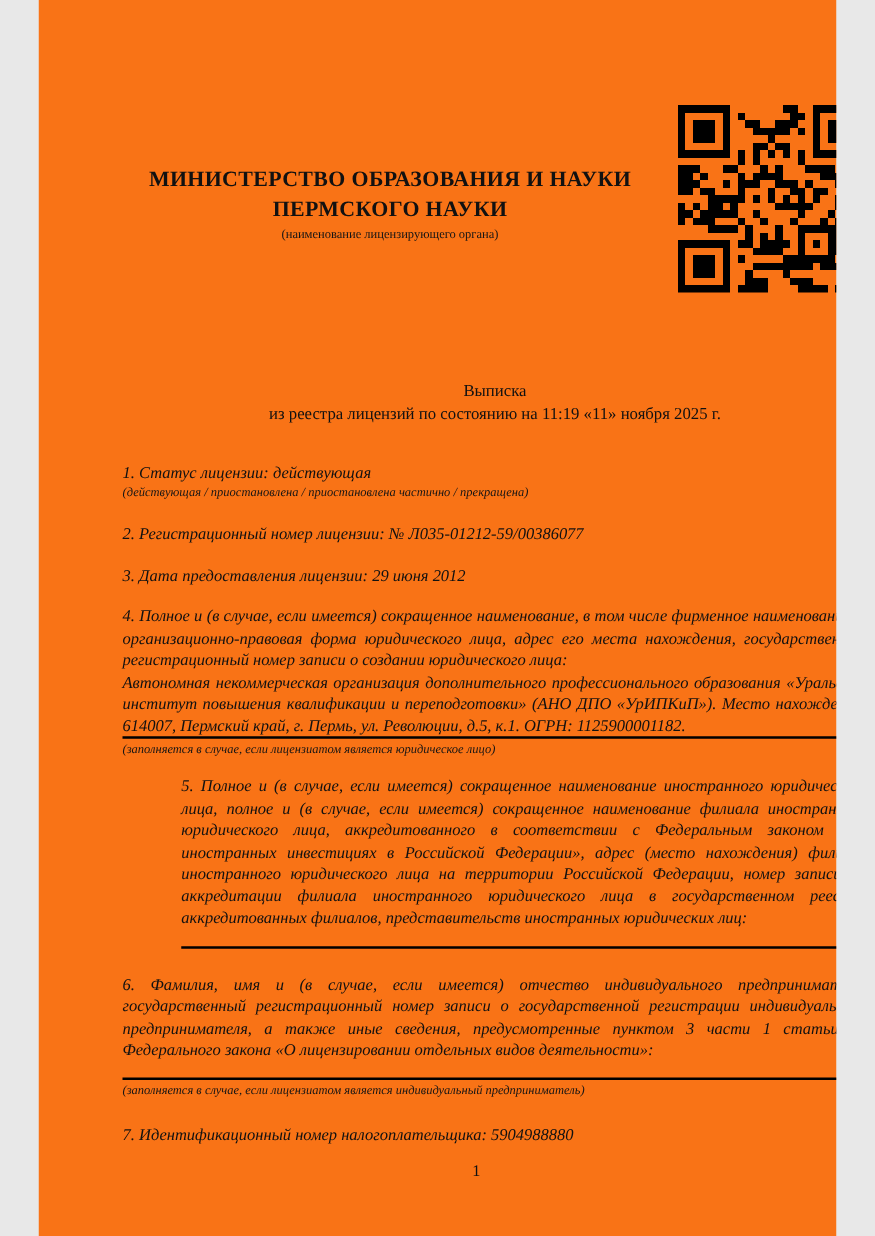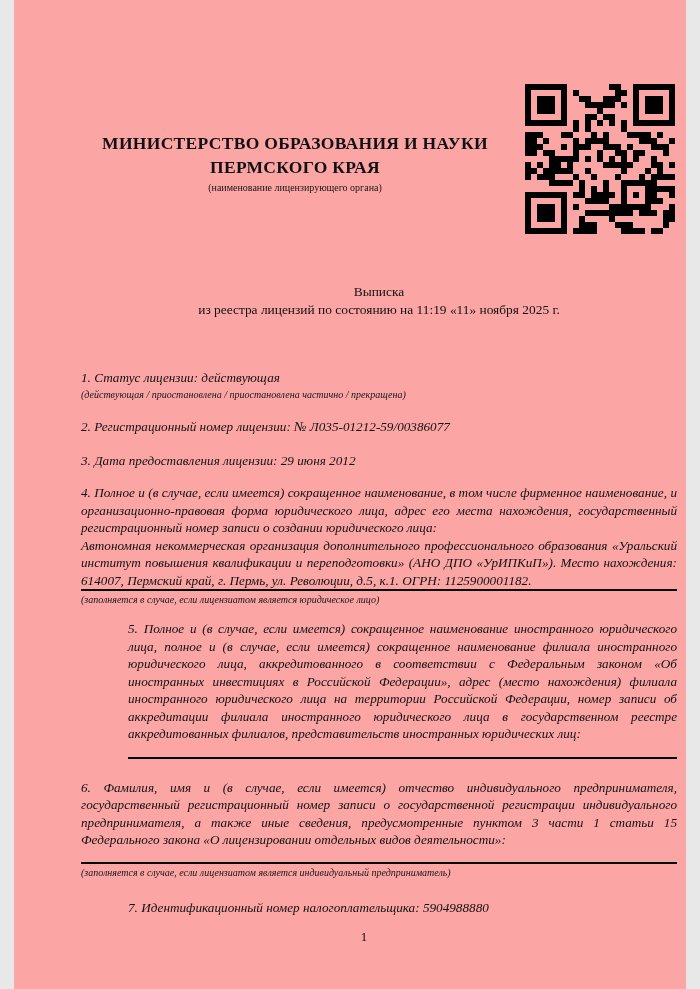--- a/index.html
+++ b/index.html
@@ -3,27 +3,28 @@
 <meta charset="utf-8">
 <title>Выписка из реестра лицензий</title>
 <style>
   html, body {
     margin: 0;
     padding: 0;
     background: #e8e8e8;
   }
   .page {
     position: relative;
-    width: 672px;
+    width: 616px;
     height: 989px;
     margin: 0 auto;
-    background: #fca5a5;
+    background: #f97316;
     font-family: "Liberation Serif", "DejaVu Serif", serif;
     color: #111111;
     overflow: hidden;
+    padding-left: 22px;
   }
   
   .org-block {
     position: absolute;
     top: 131px;
     left: 63px;
     width: 436px;
     text-align: center;
   }
   .org-line {
@@ -43,21 +44,21 @@
     position: absolute;
     top: 84px;
     left: 511px;
     width: 150px;
     height: 150px;
   }
   .qr-box svg { display: block; }
   
   .doc-title {
     position: absolute;
-    top: 283px;
+    top: 304px;
     left: 67px;
     width: 596px;
     text-align: center;
     font-size: 13.4px;
     line-height: 18px;
   }
   
   .doc-body {
     position: absolute;
     top: 368px;
@@ -90,40 +91,40 @@
     width: 100%;
   }
   .rule + .sub-caption { margin-top: 2px; line-height: 13px; }
   .mt-i2 { margin-top: 15px; }
   .mt-i3 { margin-top: 15px; }
   .mt-i4 { margin-top: 14px; }
   .mt-i5 { margin-top: 14px; margin-left: 47px; }
   .rule-i5 { margin-top: 14px; }
   .mt-i6 { margin-top: 20px; }
   .rule-i6 { margin-top: 13px; }
-  .mt-i7 { margin-top: 19px; margin-left: 47px; }
+  .mt-i7 { margin-top: 19px; }
   
   .page-number {
     position: absolute;
     top: 928px;
     left: 0;
     width: 700px;
     text-align: center;
     font-size: 13px;
     line-height: 18px;
   }
 </style>
 </head>
 <body>
 
 <div class="page">
 
   <div class="org-block">
     <div class="org-line">МИНИСТЕРСТВО ОБРАЗОВАНИЯ И НАУКИ</div>
-    <div class="org-line">ПЕРМСКОГО КРАЯ</div>
+    <div class="org-line">ПЕРМСКОГО НАУКИ</div>
     <div class="org-caption">(наименование лицензирующего органа)</div>
   </div>
 
   <div class="qr-box">
     <svg id="qr-svg" width="150" height="150" viewBox="0 0 25 25" shape-rendering="crispEdges" aria-hidden="true">
         <g fill="#000000">
           <rect x="0" y="0" width="1" height="1"></rect>
           <rect x="1" y="0" width="1" height="1"></rect>
           <rect x="2" y="0" width="1" height="1"></rect>
           <rect x="3" y="0" width="1" height="1"></rect>

